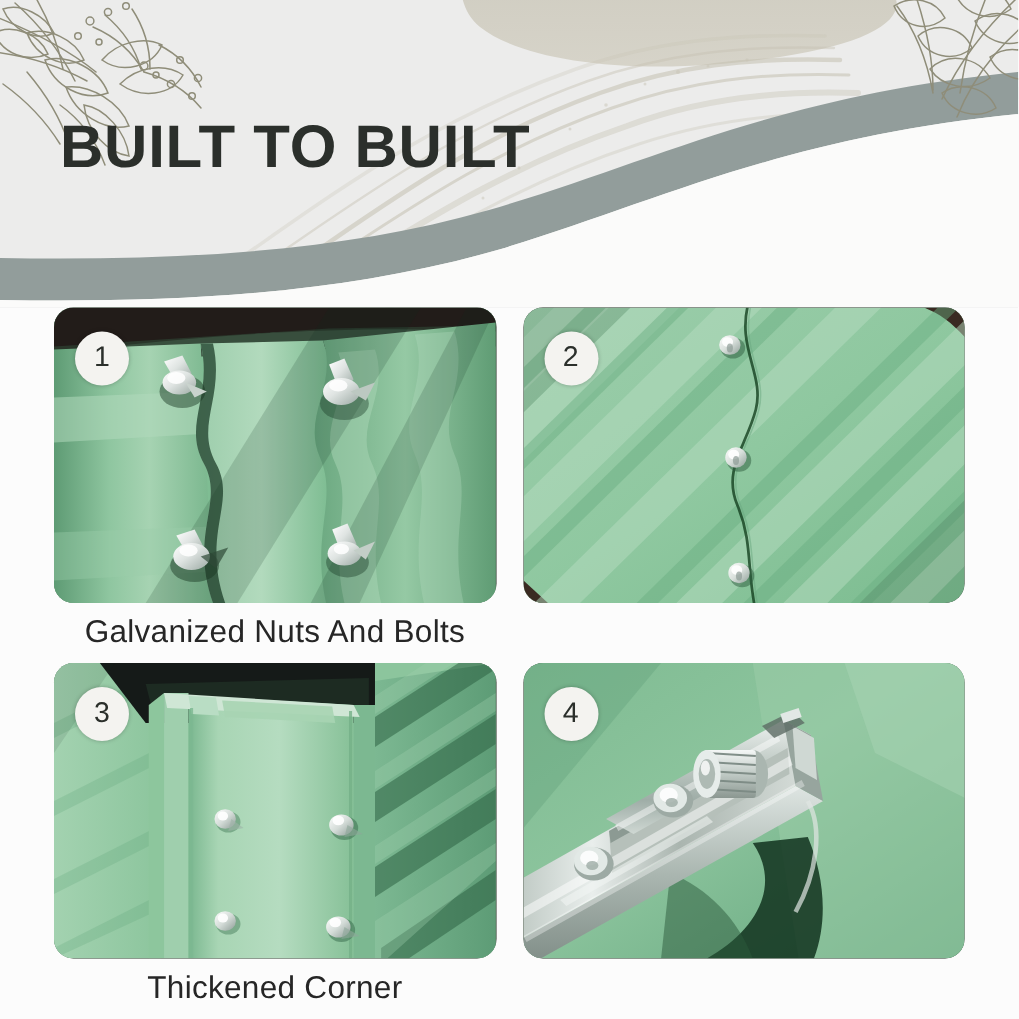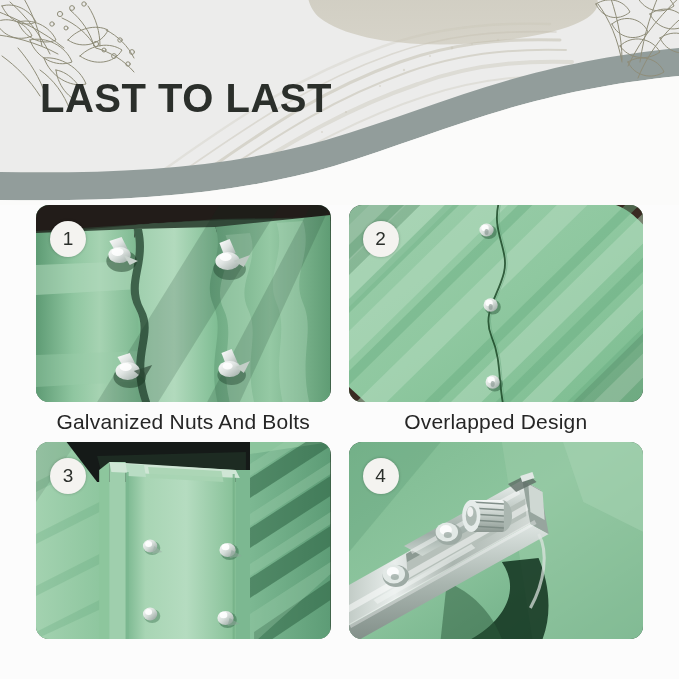--- a/index.html
+++ b/index.html
@@ -215,21 +215,21 @@
           <path d="M636,-6 C650,-14 668,-8 674,6 C660,16 642,10 636,-6 Z"></path>
           <path d="M650,14 C664,4 682,10 688,24 C674,34 656,28 650,14 Z"></path>
           <path d="M660,38 C674,28 692,34 698,48 C684,58 666,52 660,38 Z"></path>
           <path d="M672,-26 C686,-34 704,-28 710,-14 C696,-4 678,-10 672,-26 Z"></path>
           <path d="M628,62 C640,54 658,58 664,72 C652,80 634,76 628,62 Z"></path>
           <path d="M586,-18 C598,-26 614,-20 620,-8 C608,0 592,-4 586,-18 Z"></path>
         </g>
       </g>
     </svg>
 
-    <div class="header-title">LAST TO LAST</div>
+    <div class="header-title">BUILT TO BUILT</div>
   </div>
 
   <div class="grid">
 
     <div class="cell cell-r1">
       <div class="photo">
         <svg viewBox="0 0 289 197" preserveAspectRatio="none">
           <defs>
             <linearGradient id="p1a" x1="0" y1="0" x2="1" y2="0">
               <stop offset="0" stop-color="#5e9b74"></stop>
@@ -396,21 +396,20 @@
                 <ellipse cx="143" cy="179" rx="8" ry="7.5" fill="#2e5b3e" opacity=".5"></ellipse>
                 <ellipse cx="141" cy="177" rx="7" ry="6.8" fill="url(#boltg2)"></ellipse>
                 <ellipse cx="139.5" cy="175" rx="3.6" ry="3.2" fill="#ffffff" opacity=".9"></ellipse>
                 <ellipse cx="141" cy="179" rx="2" ry="3" fill="#8d9b95" opacity=".7"></ellipse>
               </g>
             </g>
           </g>
         </svg>
         <div class="badge">2</div>
       </div>
-      <div class="caption">Overlapped Design</div>
     </div>
 
     <div class="cell">
       <div class="photo">
         <svg viewBox="0 0 289 197" preserveAspectRatio="none">
           <defs>
             <linearGradient id="p3l" x1="0" y1="0" x2="1" y2="0">
               <stop offset="0" stop-color="#a3d2b0"></stop>
               <stop offset="1" stop-color="#8cc59d"></stop>
             </linearGradient>
@@ -497,20 +496,21 @@
                 <ellipse cx="188" cy="178" rx="9" ry="8" fill="#3d6f50" opacity=".55"></ellipse>
                 <ellipse cx="186" cy="176" rx="8" ry="7" fill="url(#boltg3)"></ellipse>
                 <ellipse cx="184" cy="173" rx="3.8" ry="3.2" fill="#ffffff" opacity=".9"></ellipse>
                 <path d="M190,176 L200,182 L188,184 Z" fill="#8ea79a" opacity=".6"></path>
               </g>
             </g>
           </g>
         </svg>
         <div class="badge">3</div>
       </div>
+      <div class="caption">Thickened Corner</div>
     </div>
 
     <div class="cell">
       <div class="photo">
         <svg viewBox="0 0 289 197" preserveAspectRatio="none">
           <defs>
             <linearGradient id="p4bg" x1="0" y1="0" x2="1" y2="1">
               <stop offset="0" stop-color="#7fbb92"></stop>
               <stop offset=".45" stop-color="#8dc59e"></stop>
               <stop offset="1" stop-color="#63a57c"></stop>

